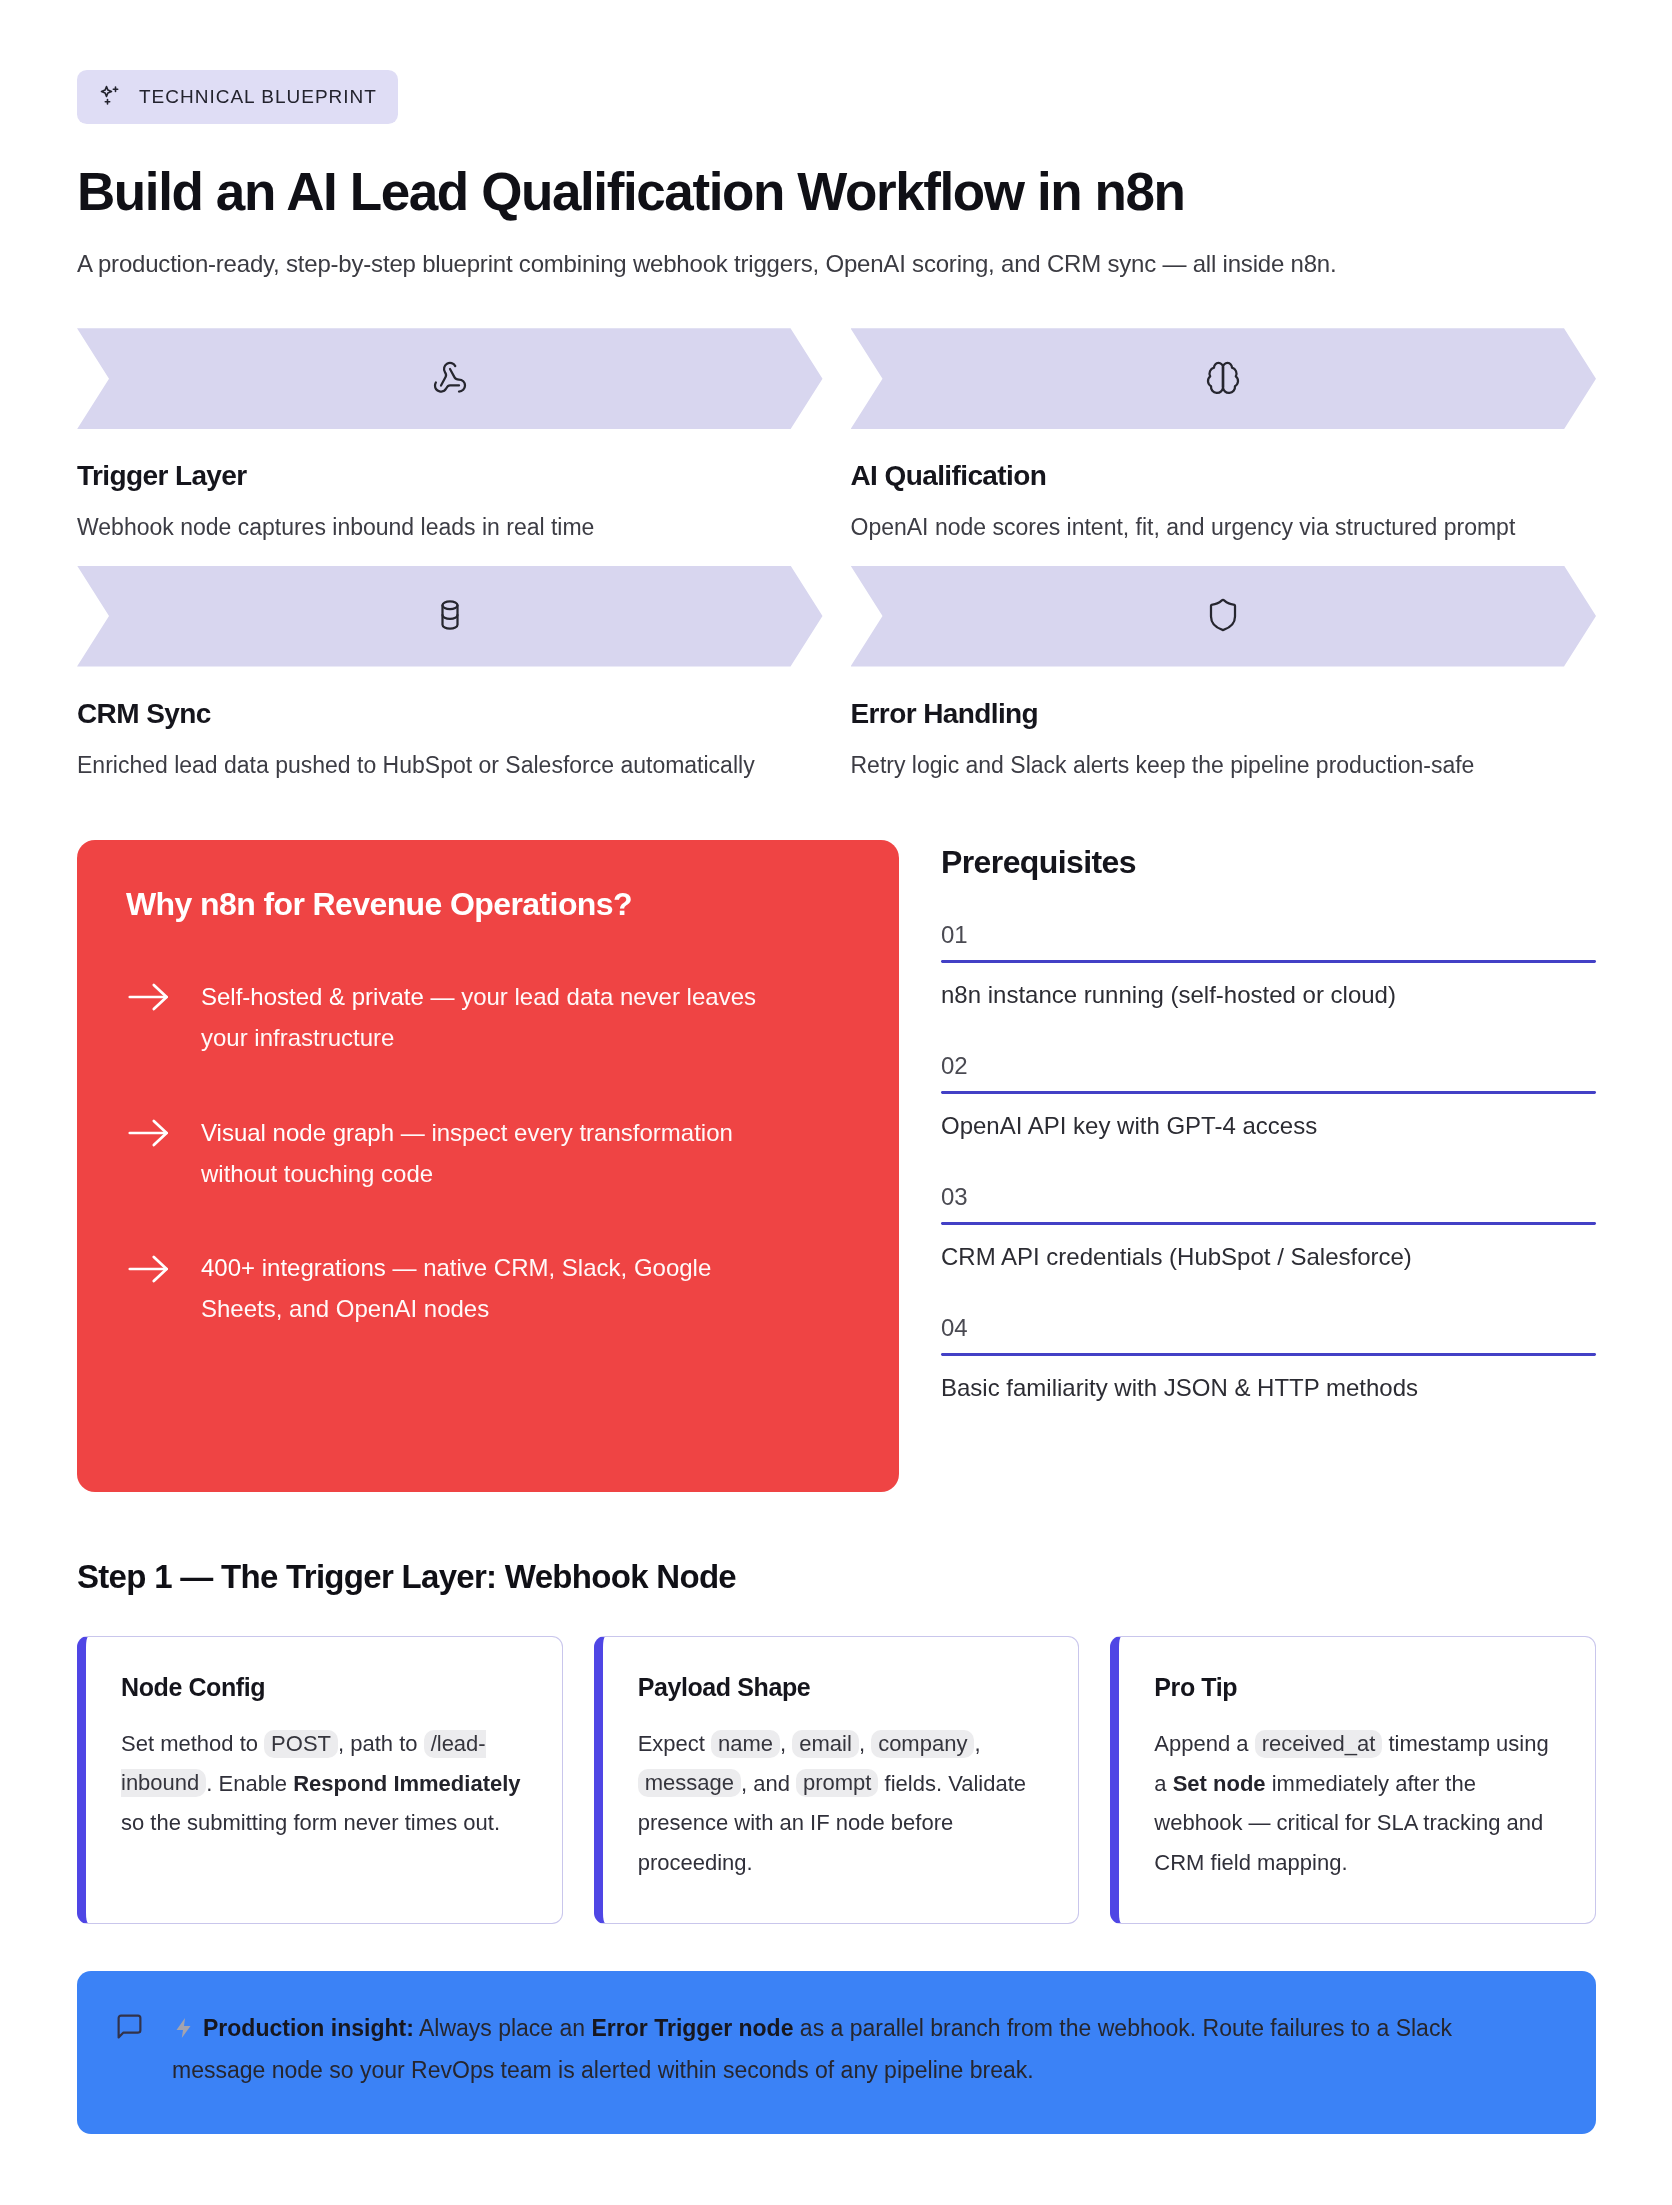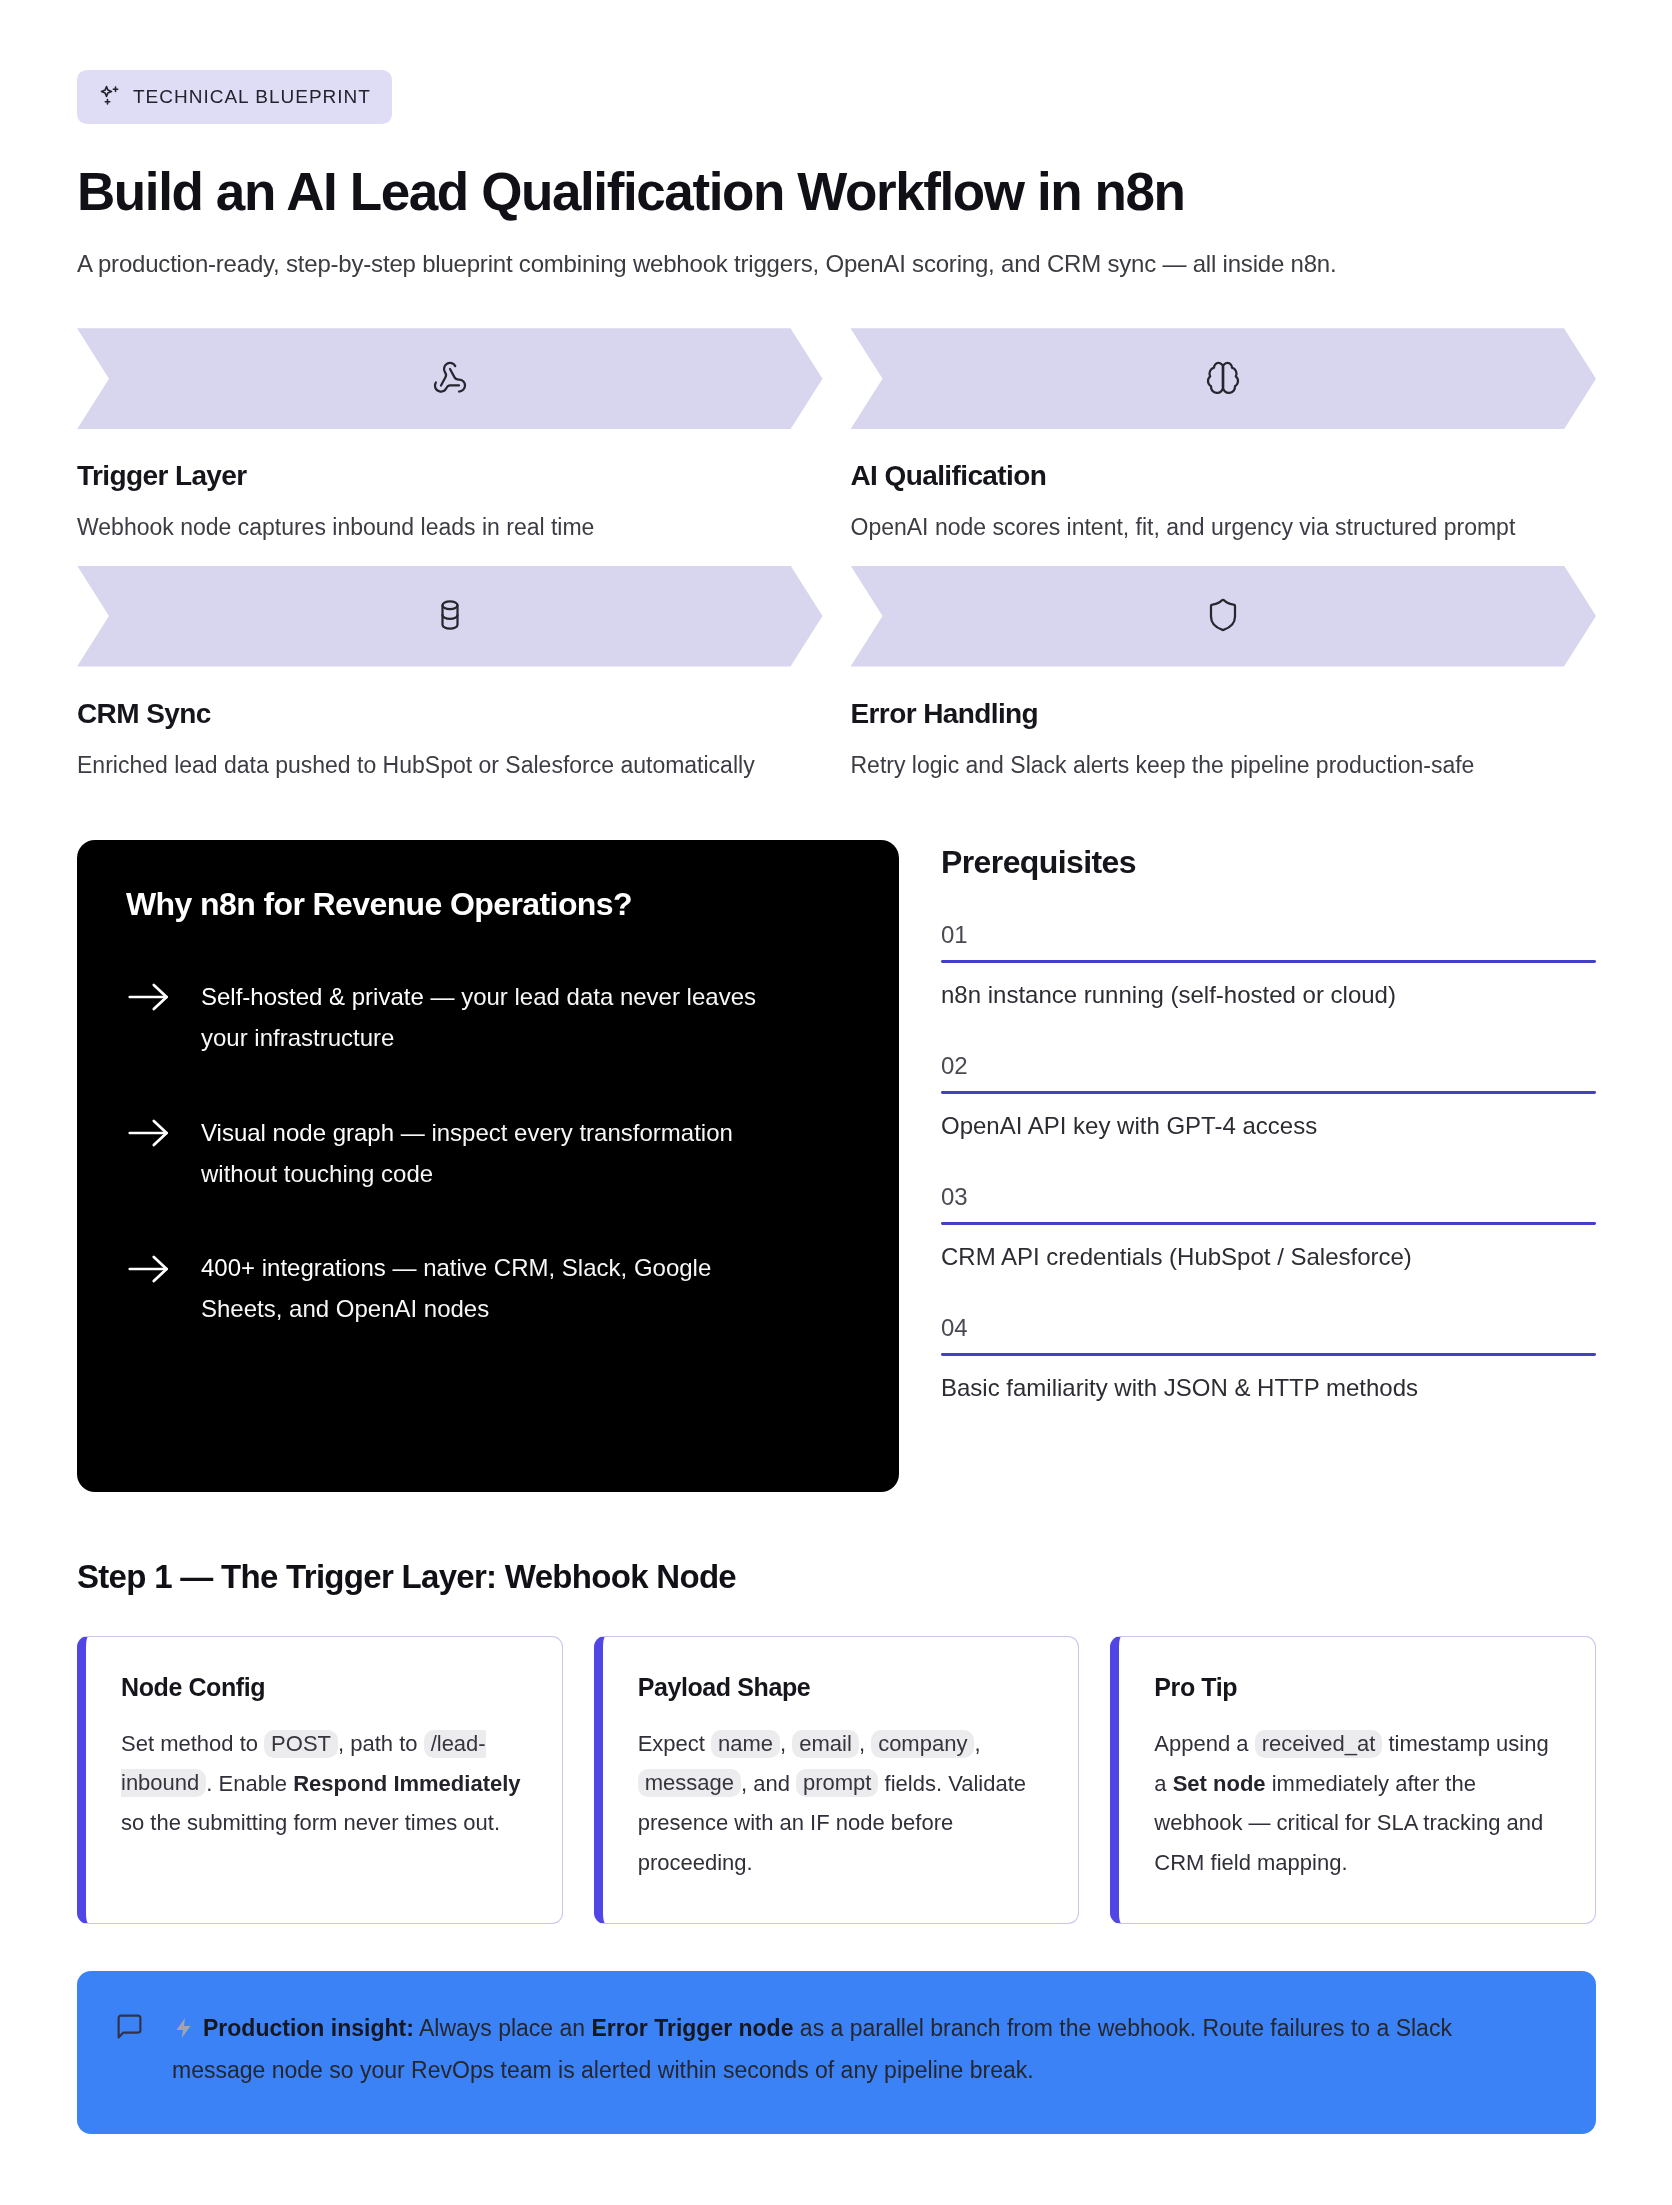--- a/index.html
+++ b/index.html
@@ -4,21 +4,21 @@
 <style>
   html,body{margin:0;padding:0;}
   body{
     width:1673px;height:2205px;background:#ffffff;overflow:hidden;
     font-family:"Liberation Sans","DejaVu Sans",sans-serif;color:#33333b;
     -webkit-font-smoothing:antialiased;
   }
   .page{padding:70px 77px 0 77px;box-sizing:border-box;}
 
   
-  .badge{display:inline-flex;align-items:center;gap:11px;background:#dfddf5;
+  .badge{display:inline-flex;align-items:center;gap:17px;background:#dfddf5;
     border-radius:9.8px;padding:12.5px 21px;font-size:19px;letter-spacing:1px;
     color:#23232e;font-weight:400;}
   .badge svg{width:24px;height:24px;stroke:#23232e;fill:none;stroke-width:1.6;
     stroke-linejoin:round;stroke-linecap:round;}
 
   h1.title{margin:38px 0 0;font-size:53px;line-height:1.12;font-weight:700;
     color:#101016;letter-spacing:-1.4px;}
   p.subtitle{margin:29px 0 0;font-size:24px;color:#3b3b42;letter-spacing:-0.2px;}
 
   
@@ -26,21 +26,21 @@
   .stage-banner{height:101px;background:#d8d6ef;
     clip-path:polygon(0 0,calc(100% - 32px) 0,100% 50%,calc(100% - 32px) 100%,0 100%,32px 50%);
     display:flex;align-items:center;justify-content:center;}
   .stage-banner svg{width:36px;height:36px;stroke:#26262f;fill:none;stroke-width:1.5;
     stroke-linecap:round;stroke-linejoin:round;}
   .stage h3{margin:31px 0 0;font-size:28px;font-weight:700;color:#15151c;letter-spacing:-0.6px;}
   .stage p{margin:18px 0 0;font-size:23px;line-height:1.55;color:#3c3c44;max-width:690px;}
 
   
   .mid{display:flex;gap:42px;margin-top:57px;align-items:flex-start;}
-  .why-card{width:822px;min-height:652px;box-sizing:border-box;background:#000000;
+  .why-card{width:822px;min-height:652px;box-sizing:border-box;background:#ef4444;
     border-radius:18px;padding:46px 49px 56px 49px;color:#ffffff;}
   .why-card h2{margin:0;font-size:32px;font-weight:700;letter-spacing:-0.6px;color:#ffffff;}
   .bullet{display:flex;gap:29px;margin-top:54px;align-items:flex-start;}
   .bullet svg{width:46px;height:32px;stroke:#ffffff;fill:none;stroke-width:1.7;
     stroke-linecap:round;stroke-linejoin:round;flex:0 0 auto;margin-top:4.2px;}
   .bullet-text{font-size:24px;line-height:1.7;color:rgba(255,255,255,0.97);max-width:572px;}
   .bullet-text b{font-weight:400;color:#ffffff;}
 
   .prereq{flex:1;min-width:0;}
   .prereq h2{margin:4.2px 0 0;font-size:32px;font-weight:700;color:#15151c;letter-spacing:-0.6px;}

